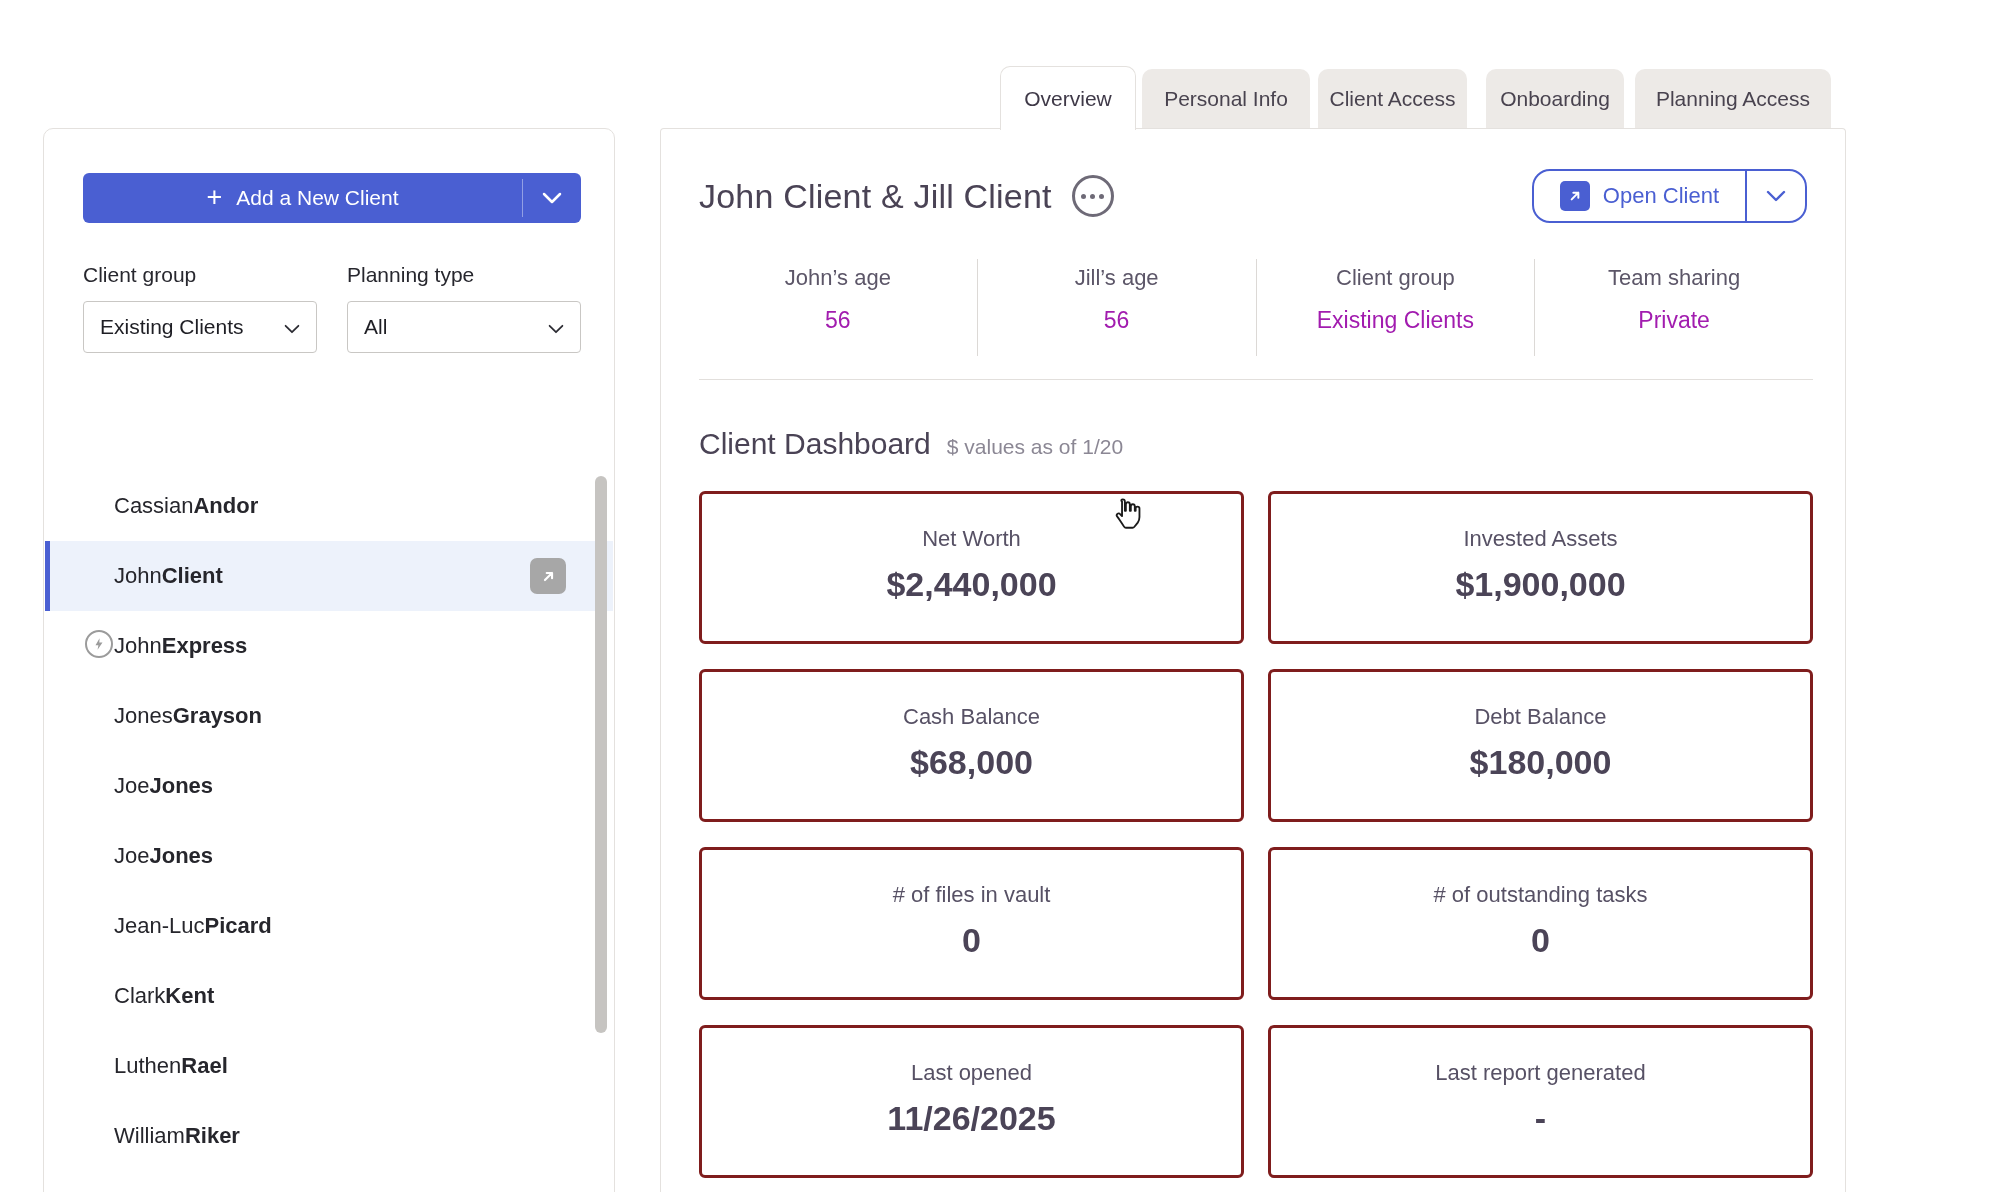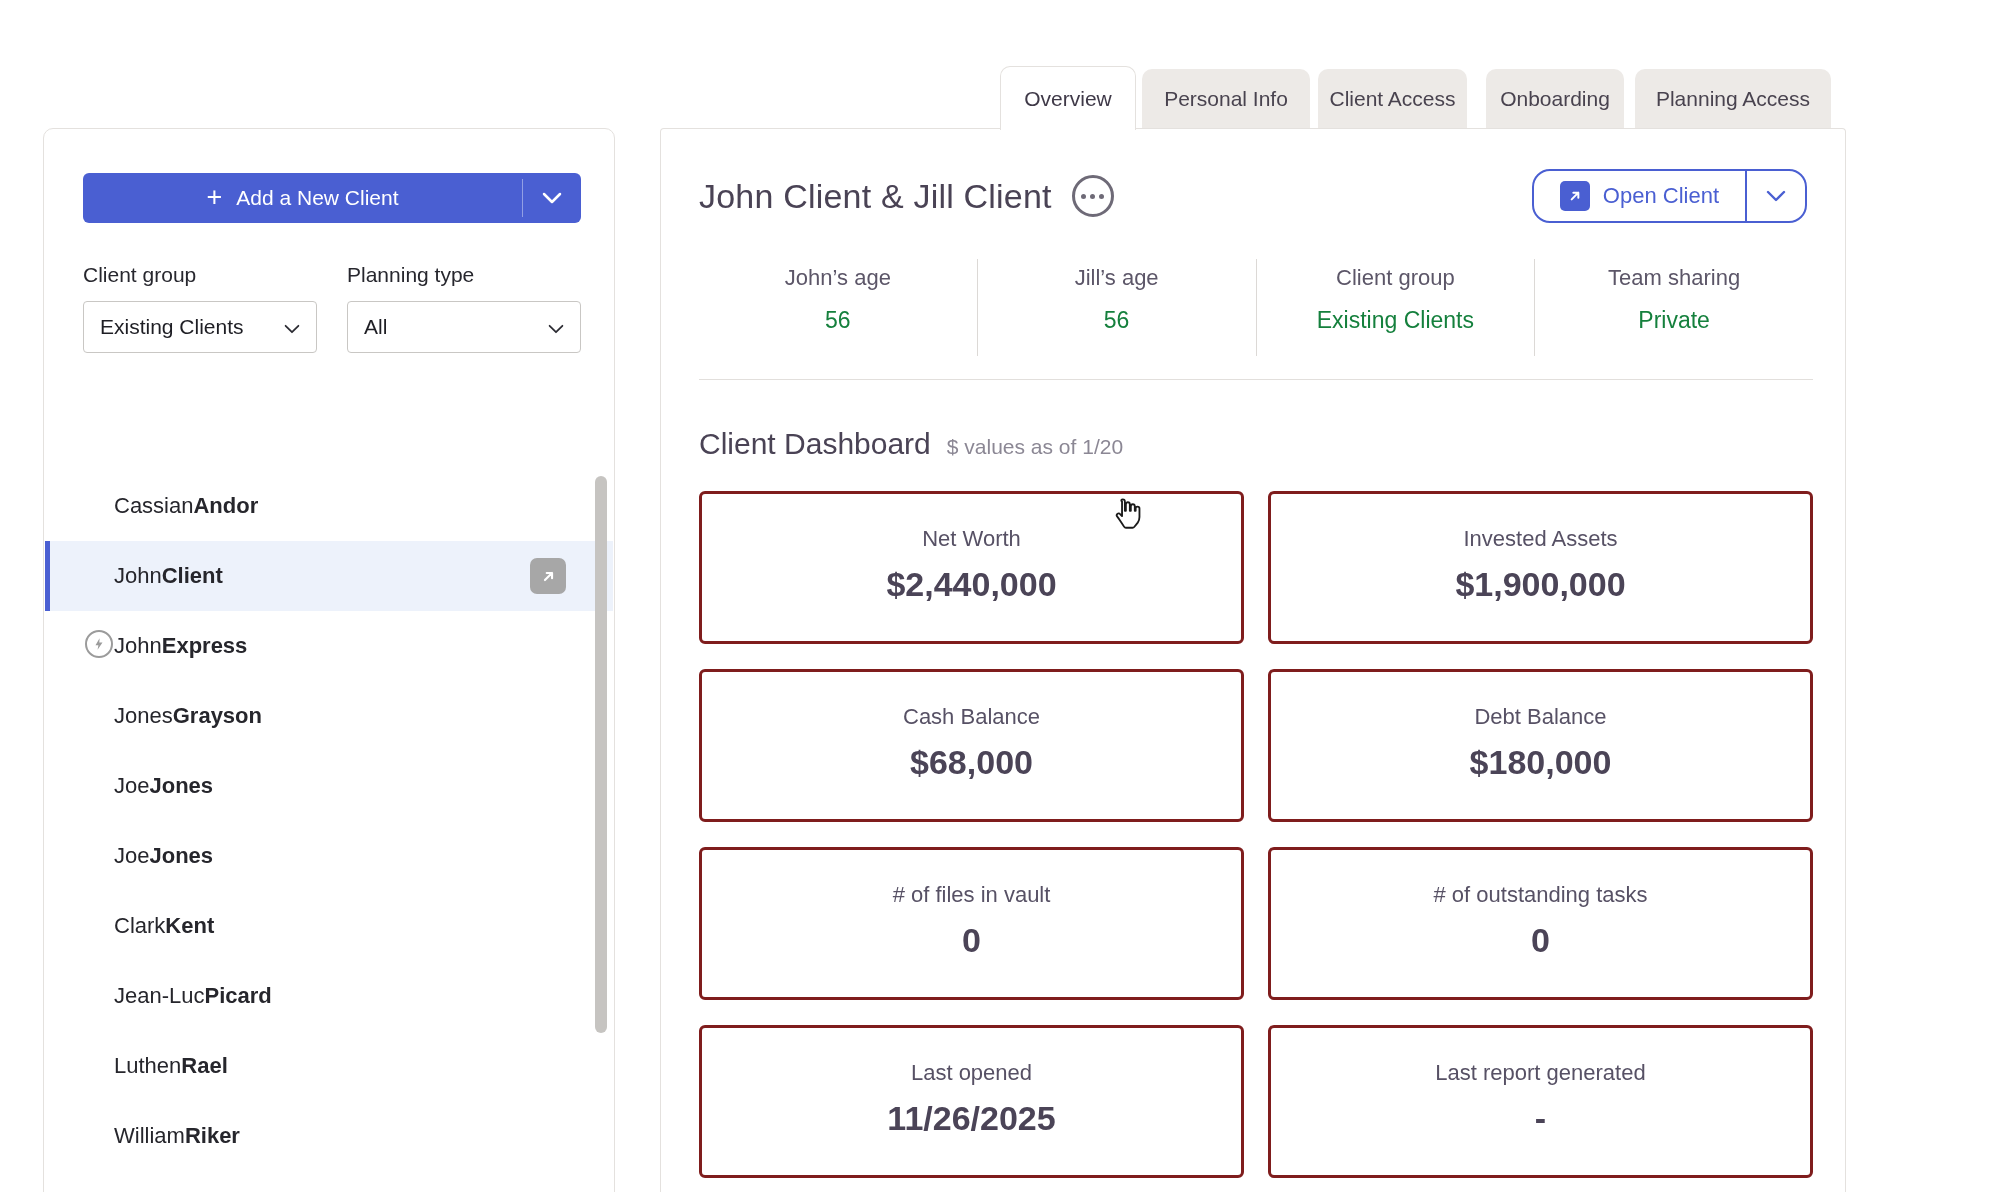--- a/index.html
+++ b/index.html
@@ -67,21 +67,21 @@
   .open-main{display:flex;align-items:center;gap:13px;padding:0 26px;font-size:22px;color:#4a5fd2;
              font-weight:500;cursor:pointer;}
   .open-ico{width:30px;height:30px;background:#4a5fd2;border-radius:5px;display:flex;align-items:center;justify-content:center;}
   .open-div{width:2px;background:#4a5fd2;}
   .open-caret{width:58px;display:flex;align-items:center;justify-content:center;color:#4a5fd2;cursor:pointer;}
 
   .stats{position:absolute;left:38px;top:130px;width:1114px;display:flex;}
   .stat{flex:1;text-align:center;padding:6px 0 22px 0;}
   .stat:not(:last-child){border-right:1px solid #dcd9d6;}
   .stat-label{font-size:22px;color:#5c5668;margin-bottom:16px;}
-  .stat-value{font-size:23px;color:#15803d;}
+  .stat-value{font-size:23px;color:#a21caf;}
 
   .rule{position:absolute;left:38px;top:250px;width:1114px;border-top:1px solid #e2dfdc;}
 
   .dash-head{position:absolute;left:38px;top:298px;display:flex;align-items:baseline;gap:16px;}
   .dash-title{font-size:30px;font-weight:500;color:#4a4355;}
   .dash-sub{font-size:21px;color:#8b8794;}
 
   .cards{position:absolute;left:38px;top:362px;display:grid;grid-template-columns:545px 545px;
          column-gap:24px;row-gap:25px;}
   .card{height:153px;border:3px solid #7f1d1d;border-radius:6px;background:#fff;text-align:center;box-sizing:border-box;}
@@ -172,26 +172,26 @@
         </div>
         <div class="client-row">
           <span class="cfirst">Joe </span>
           <span class="clast">Jones</span>
         </div>
         <div class="client-row">
           <span class="cfirst">Joe </span>
           <span class="clast">Jones</span>
         </div>
         <div class="client-row">
+          <span class="cfirst">Jean-Luc </span>
+          <span class="clast">Picard</span>
+        </div>
+        <div class="client-row">
           <span class="cfirst">Clark </span>
           <span class="clast">Kent</span>
-        </div>
-        <div class="client-row">
-          <span class="cfirst">Jean-Luc </span>
-          <span class="clast">Picard</span>
         </div>
         <div class="client-row">
           <span class="cfirst">Luthen </span>
           <span class="clast">Rael</span>
         </div>
         <div class="client-row">
           <span class="cfirst">William </span>
           <span class="clast">Riker</span>
         </div>
       </div>

